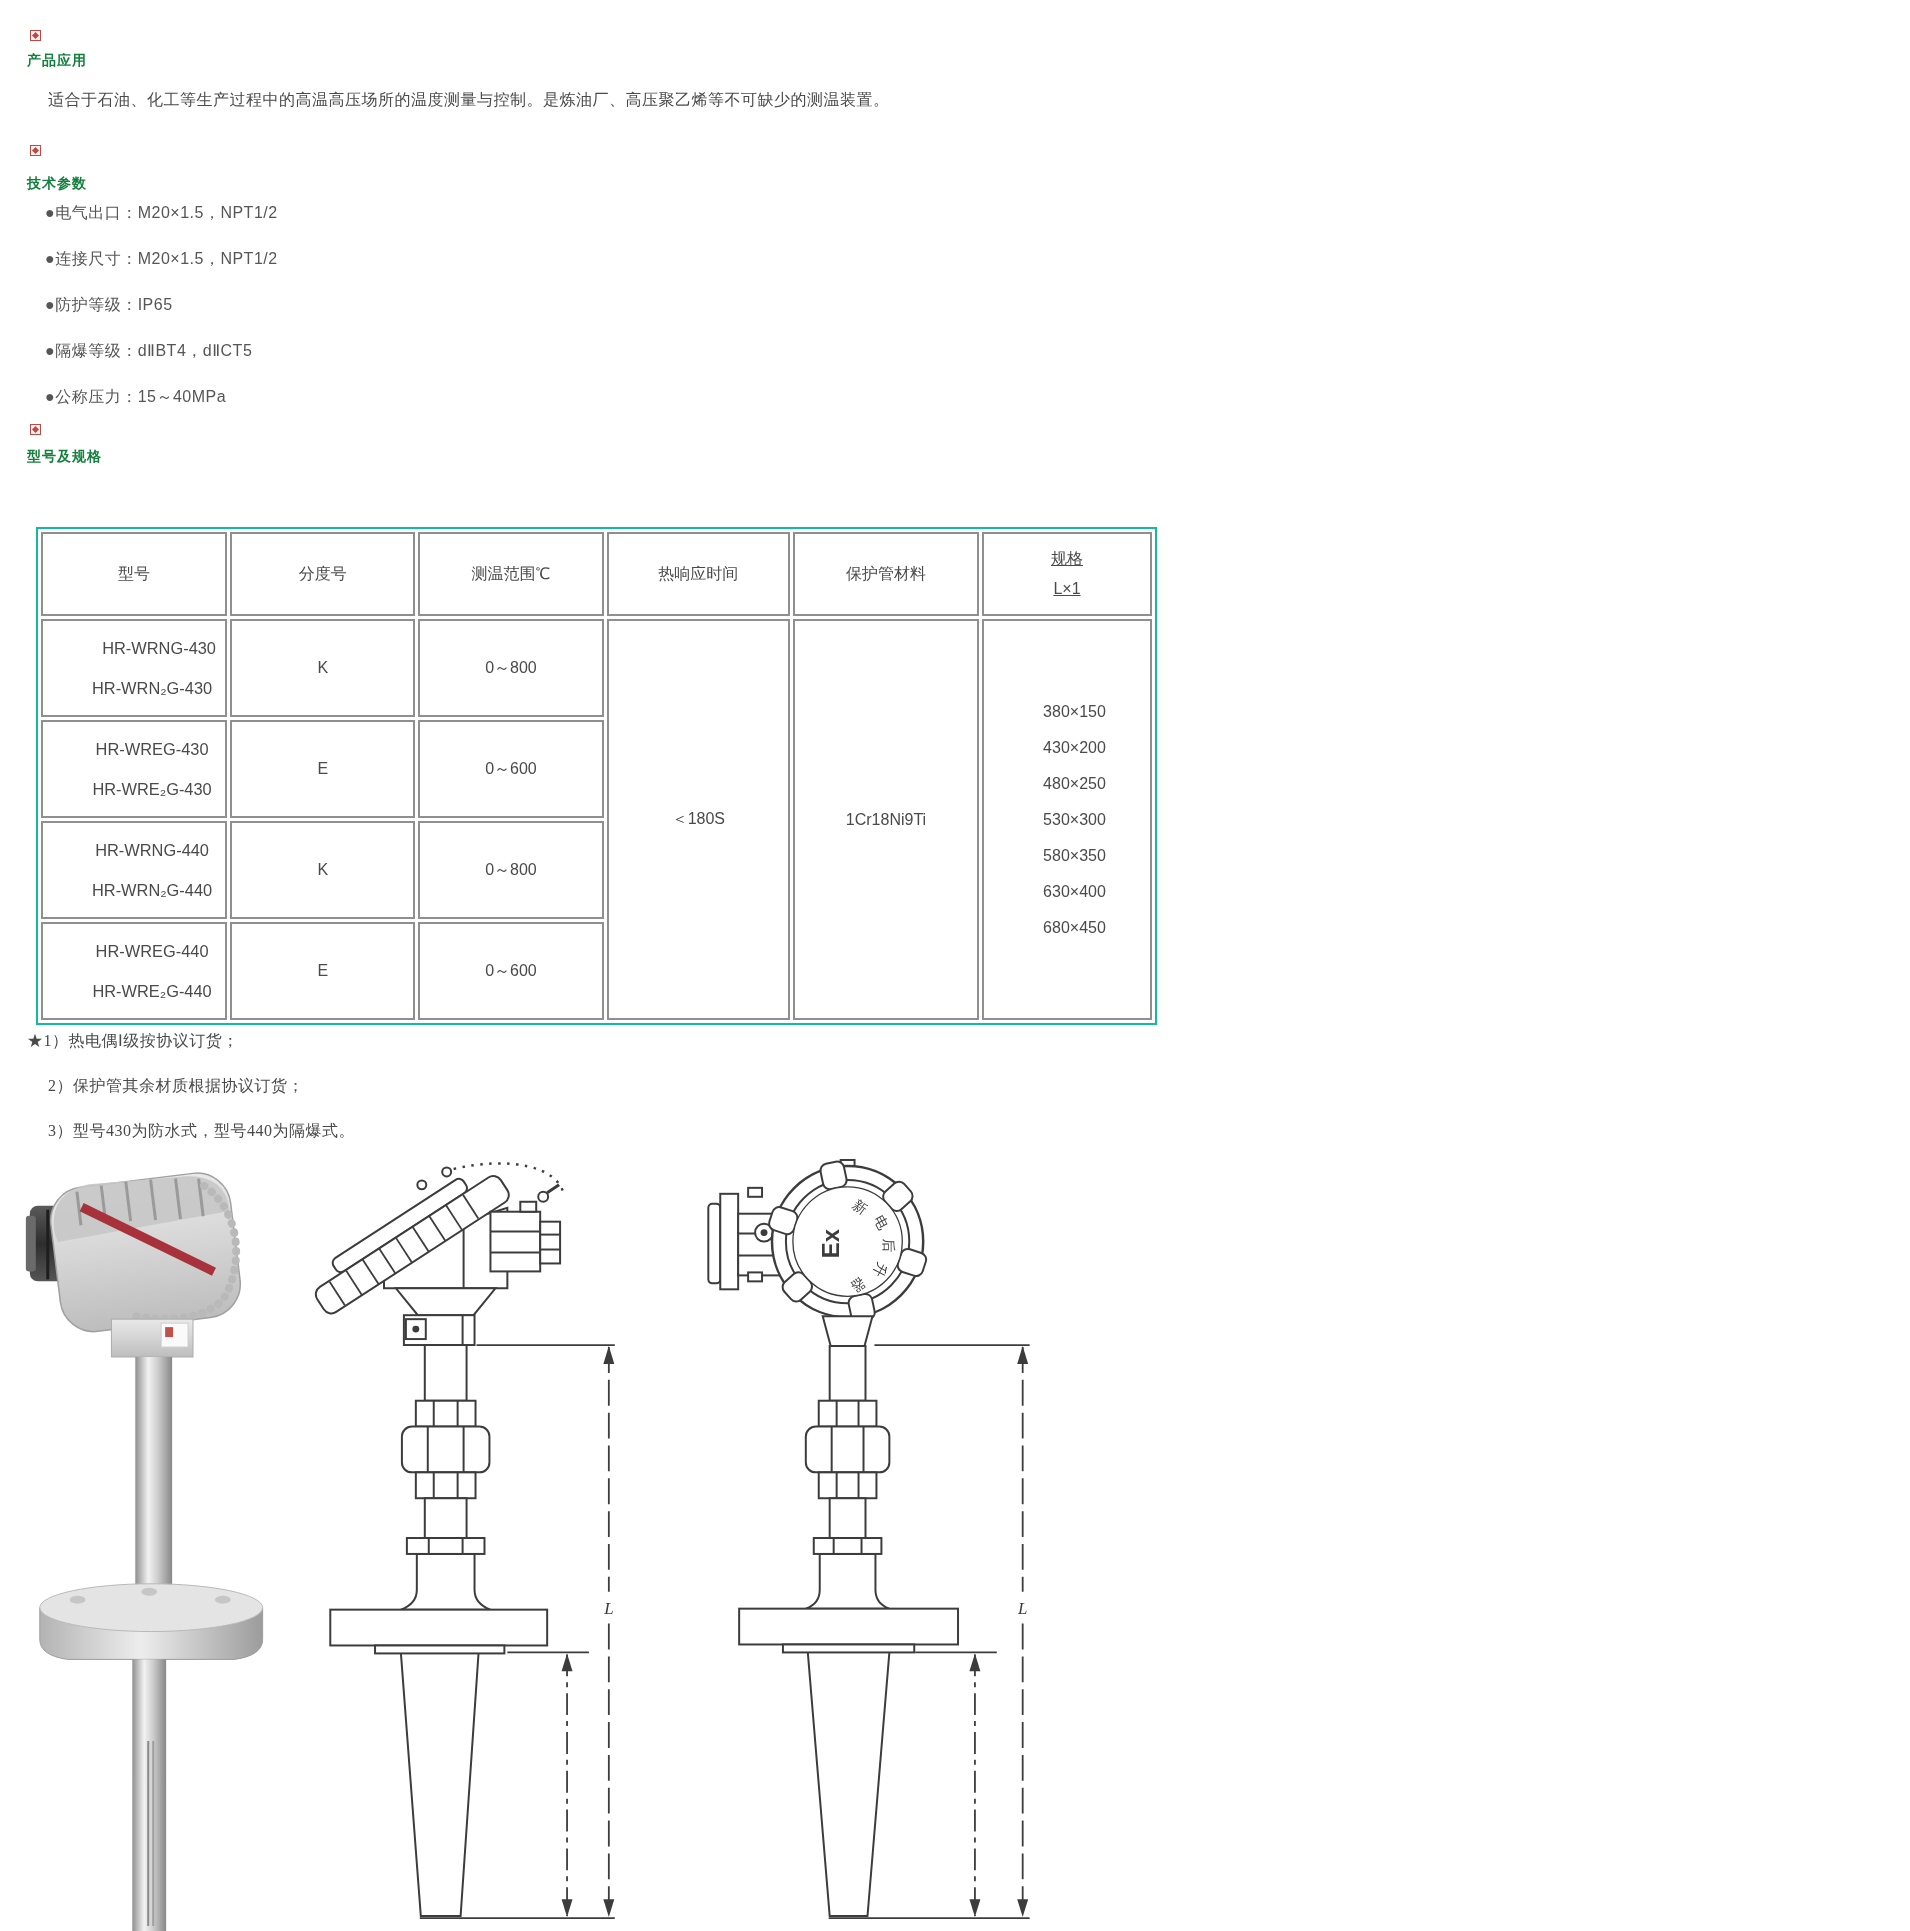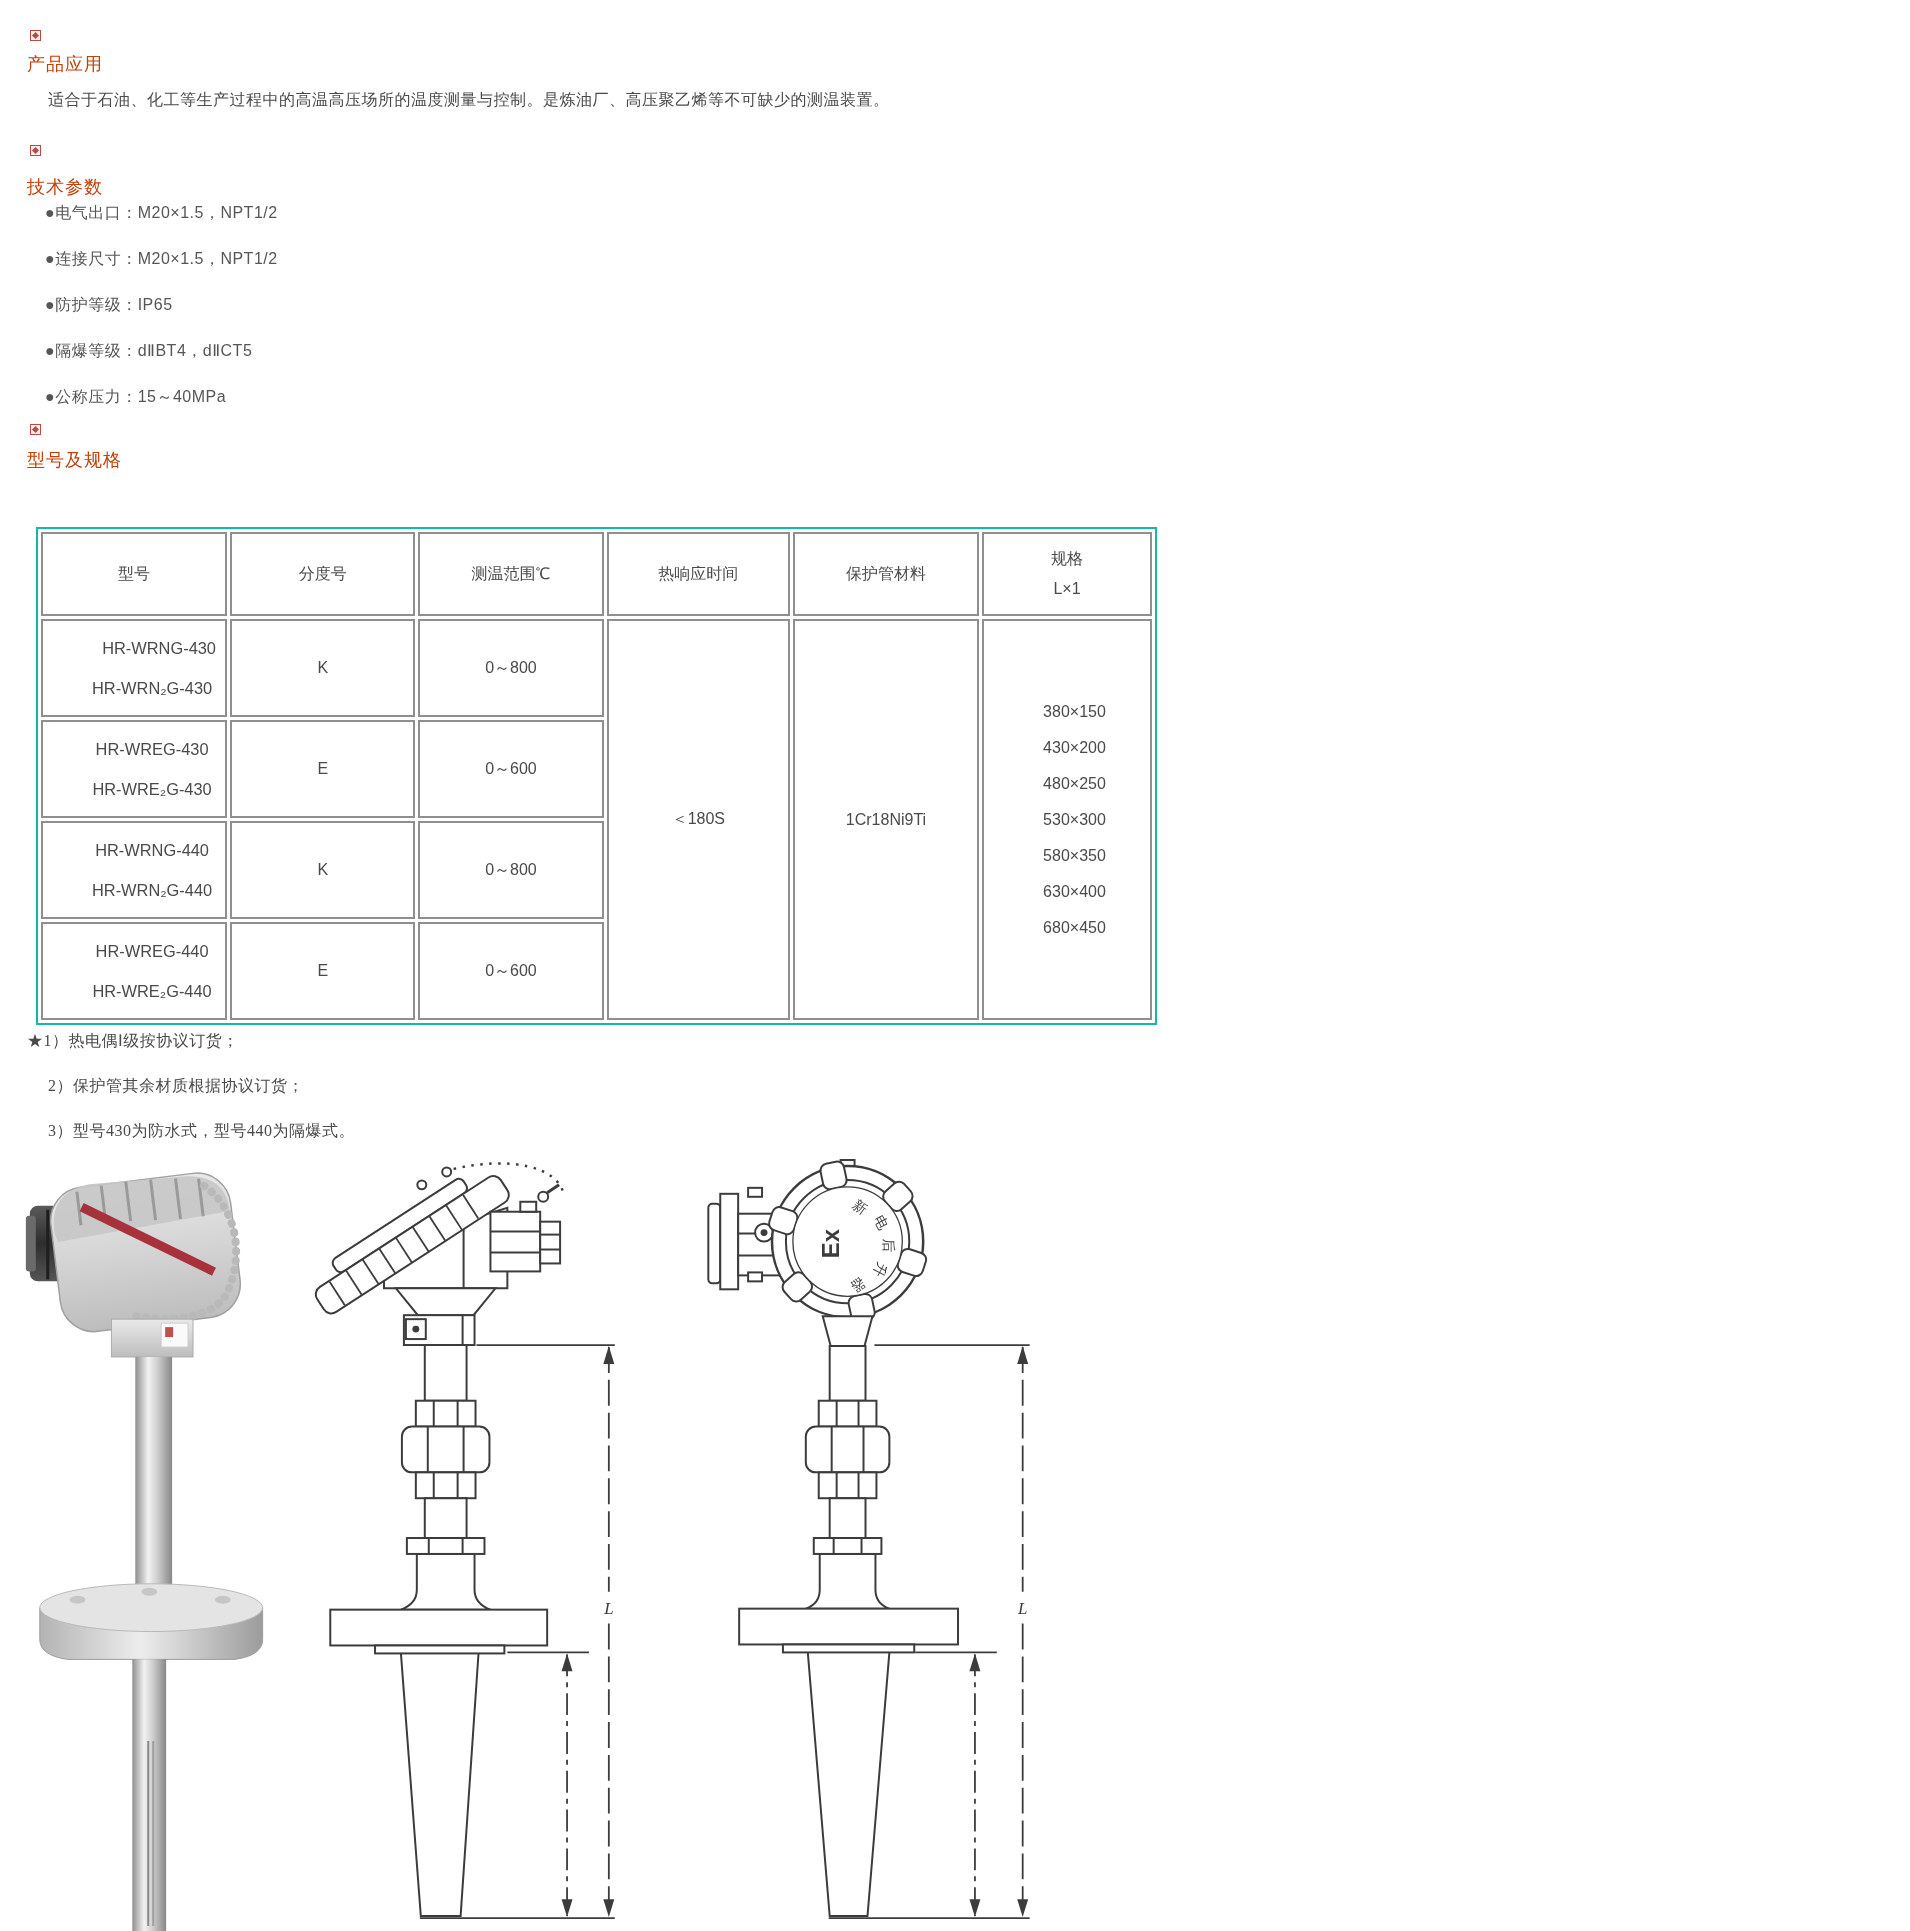--- a/index.html
+++ b/index.html
@@ -2,32 +2,32 @@
 <html><head>
 <meta charset="utf-8">
 <style>
   * { margin:0; padding:0; box-sizing:border-box; }
   body { background:#fff; font-family:"Liberation Sans", sans-serif; }
   .page { position:relative; width:1910px; height:1931px; background:#ffffff; overflow:hidden; }
 
   .marker { position:absolute; width:11px; height:11px; border:1px solid #bb4a44; background:#fdf1f0; }
   .marker::after { content:""; position:absolute; left:2px; top:2px; width:5px; height:5px; background:#bb4a44; transform:rotate(45deg); }
 
-  .h2 { position:absolute; font-size:18px; font-weight:normal; color:#c2410c; letter-spacing:1px; }
+  .h2 { position:absolute; font-size:14px; font-weight:bold; color:#15803d; letter-spacing:1px; }
   .para { position:absolute; font-size:16px; color:#4a4a4a; letter-spacing:0.5px; }
 
   .bullets { position:absolute; left:45px; top:203px; font-size:16px; color:#565656; letter-spacing:0.5px; }
   .bullets div { height:46px; }
 
   .spec-table { position:absolute; left:36px; top:527px; width:1121px;
     border-collapse:separate; border-spacing:3px; border:2px solid #14b8a6; background:#fff; }
   .spec-table td { border:2px solid #8f8f8f; font-size:16px; color:#4a4a4a; text-align:center; vertical-align:middle; background:#fff; }
   .spec-table .hdr td { height:84px; }
   .spec-table .brow td { height:98px; }
-  .spec-hdr-cell div { line-height:30px; }
+  .spec-hdr-cell div { line-height:30px;text-decoration:underline; }
   .model-cell { text-align:center;padding-left:32px; }
   .model-cell div { line-height:40px; padding-left:4px; font-size:16.4px; }
   .model-cell div.indented { padding-left:18px; }
   .spec-list div { height:36px; line-height:36px;padding-left:15px; }
   .merged-cell { vertical-align:middle; }
 
   .notes { position:absolute; left:27px; top:1031px; font-size:16px; color:#4a4a4a; letter-spacing:0.5px; }
   .notes div { height:45px;font-family:Liberation Serif, serif; }
   .notes .indent { padding-left:21px; }
 

